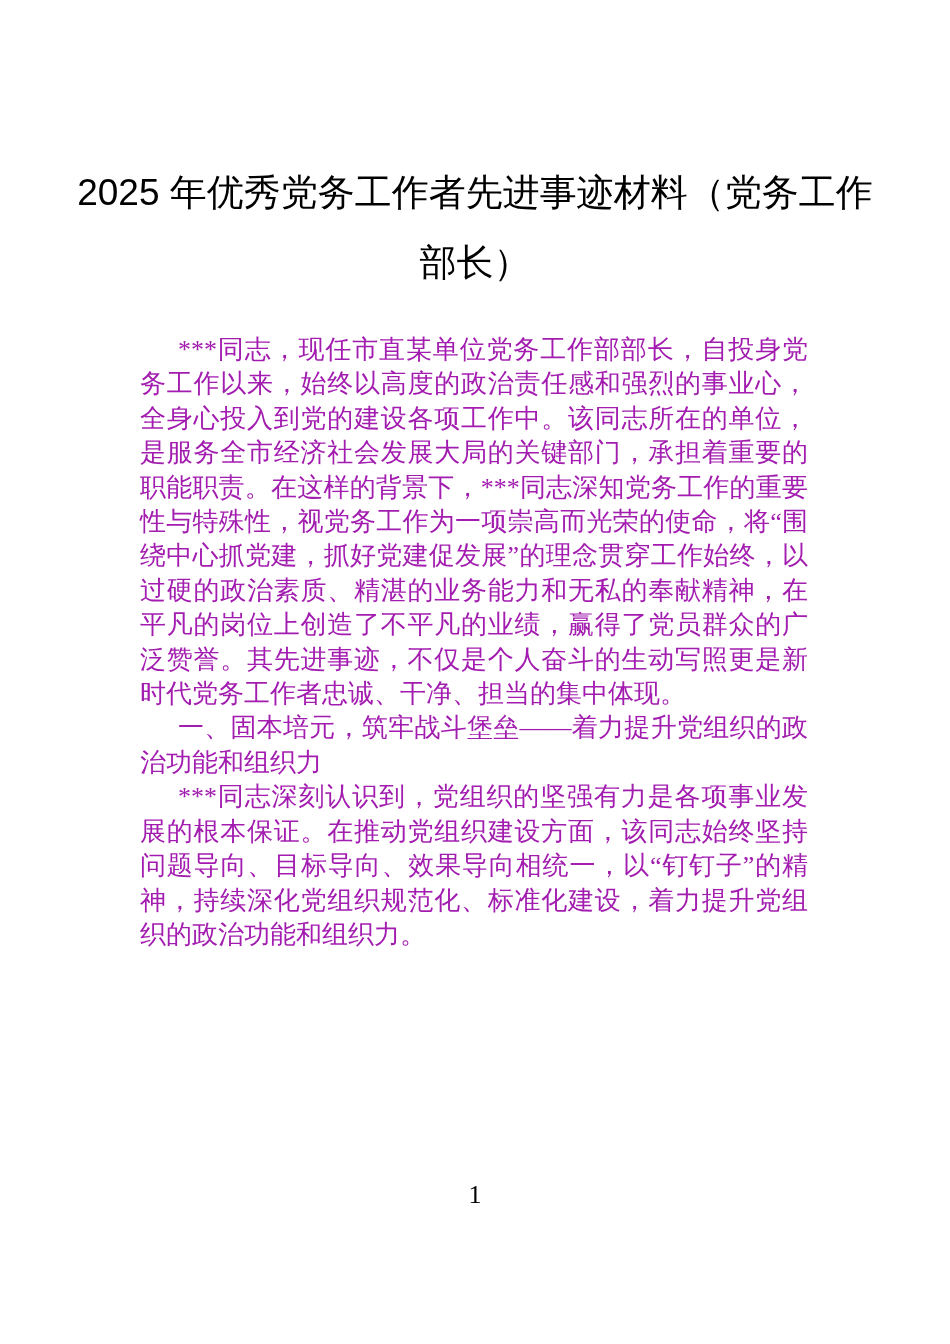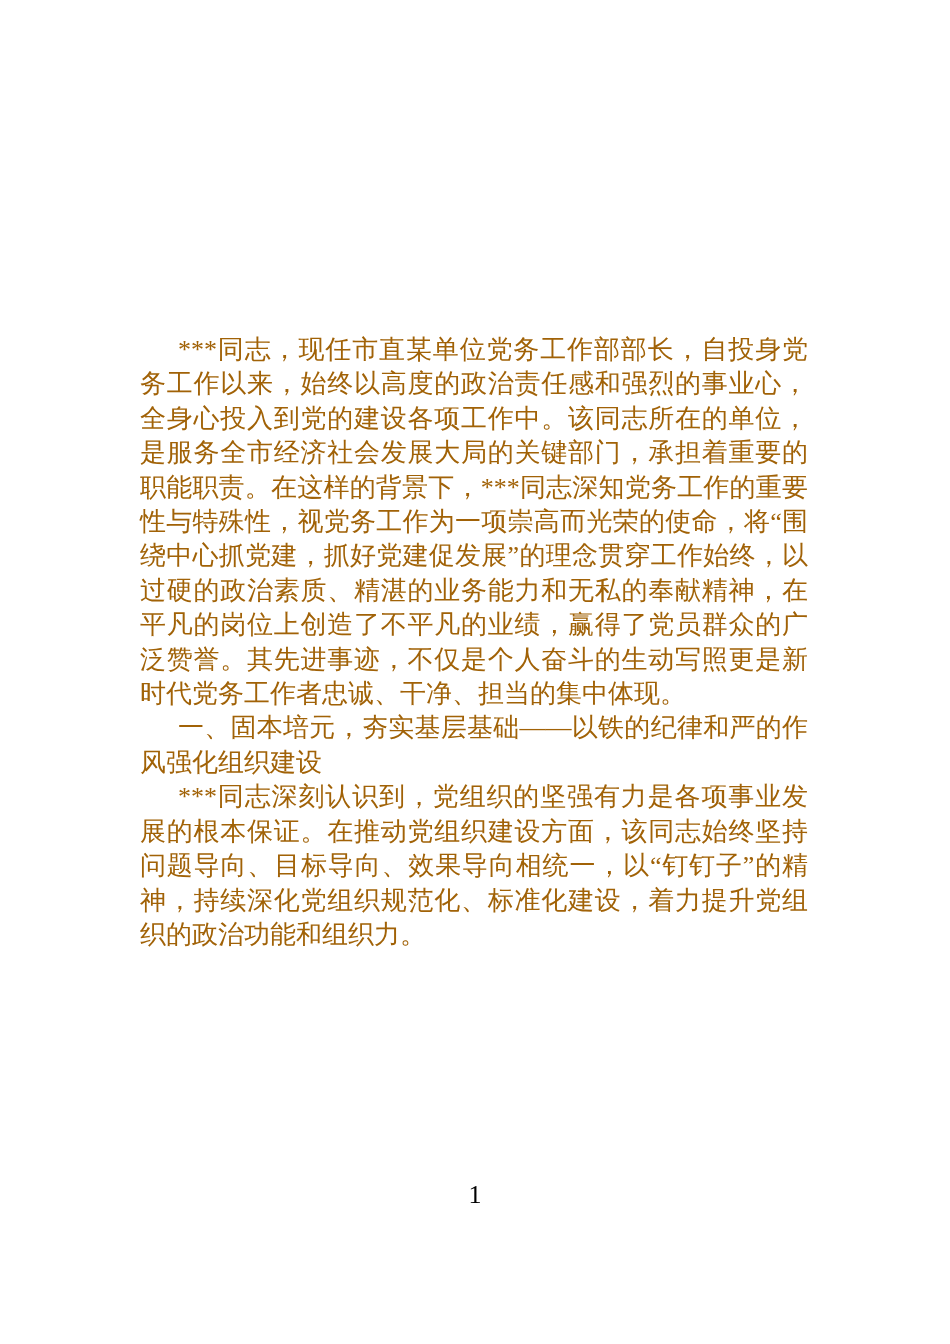--- a/index.html
+++ b/index.html
@@ -30,21 +30,21 @@
   }
   .doc-body {
     position: absolute;
     top: 333px;
     left: 140px;
     width: 668px;
     font-size: 26px;
     line-height: 34.4px;
     text-align: justify;
     text-justify: inter-character;
-    color: #a16207;
+    color: #a21caf;
     font-family: Liberation Serif, serif;
   }
   .doc-body p {
     margin: 0;
     padding: 0;
     text-indent: 38px;
     word-break: break-all;
   }
   .page-number {
     position: absolute;
@@ -55,22 +55,23 @@
     font-size: 26px;
     line-height: 34px;
     color: #000000;
   }
 </style>
 </head>
 <body>
 
 <div class="page">
 
+  <div class="doc-title">2025 年优秀党务工作者先进事迹材料（党务工作部长）</div>
 
   <div class="doc-body">
     <p>***同志，现任市直某单位党务工作部部长，自投身党务工作以来，始终以高度的政治责任感和强烈的事业心，全身心投入到党的建设各项工作中。该同志所在的单位，是服务全市经济社会发展大局的关键部门，承担着重要的职能职责。在这样的背景下，***同志深知党务工作的重要性与特殊性，视党务工作为一项崇高而光荣的使命，将“围绕中心抓党建，抓好党建促发展”的理念贯穿工作始终，以过硬的政治素质、精湛的业务能力和无私的奉献精神，在平凡的岗位上创造了不平凡的业绩，赢得了党员群众的广泛赞誉。其先进事迹，不仅是个人奋斗的生动写照更是新时代党务工作者忠诚、干净、担当的集中体现。</p>
-    <p>一、固本培元，夯实基层基础——以铁的纪律和严的作风强化组织建设</p>
+    <p>一、固本培元，筑牢战斗堡垒——着力提升党组织的政治功能和组织力</p>
     <p>***同志深刻认识到，党组织的坚强有力是各项事业发展的根本保证。在推动党组织建设方面，该同志始终坚持问题导向、目标导向、效果导向相统一，以“钉钉子”的精神，持续深化党组织规范化、标准化建设，着力提升党组织的政治功能和组织力。</p>
   </div>
 
   <div class="page-number">1</div>
 
 </div>
 
 </body></html>

